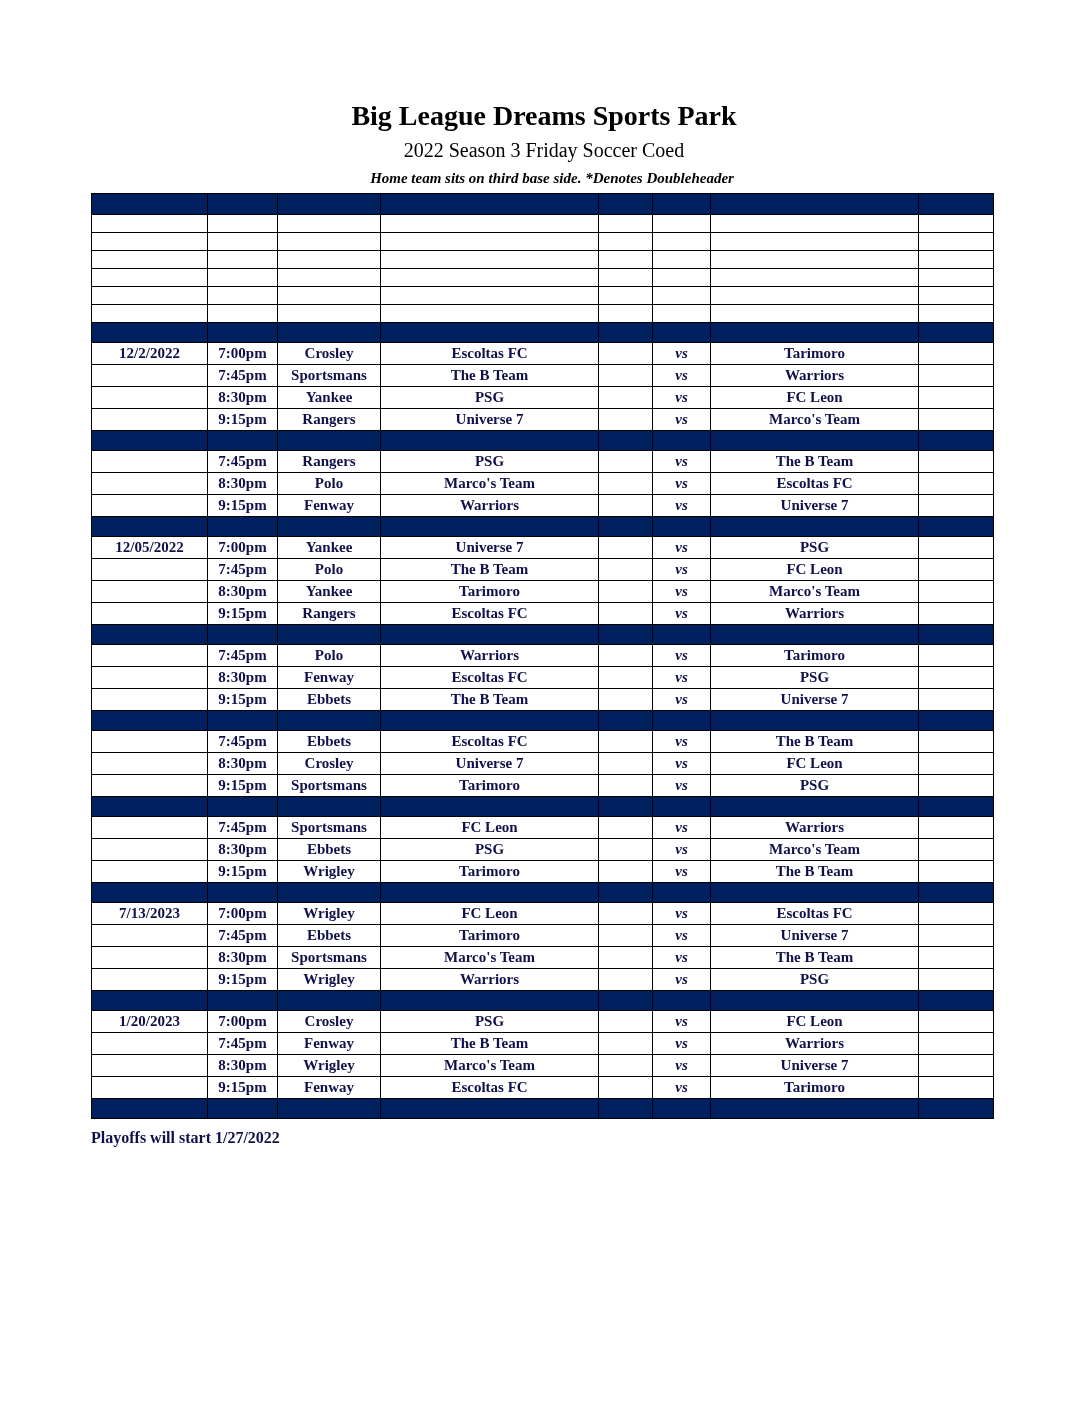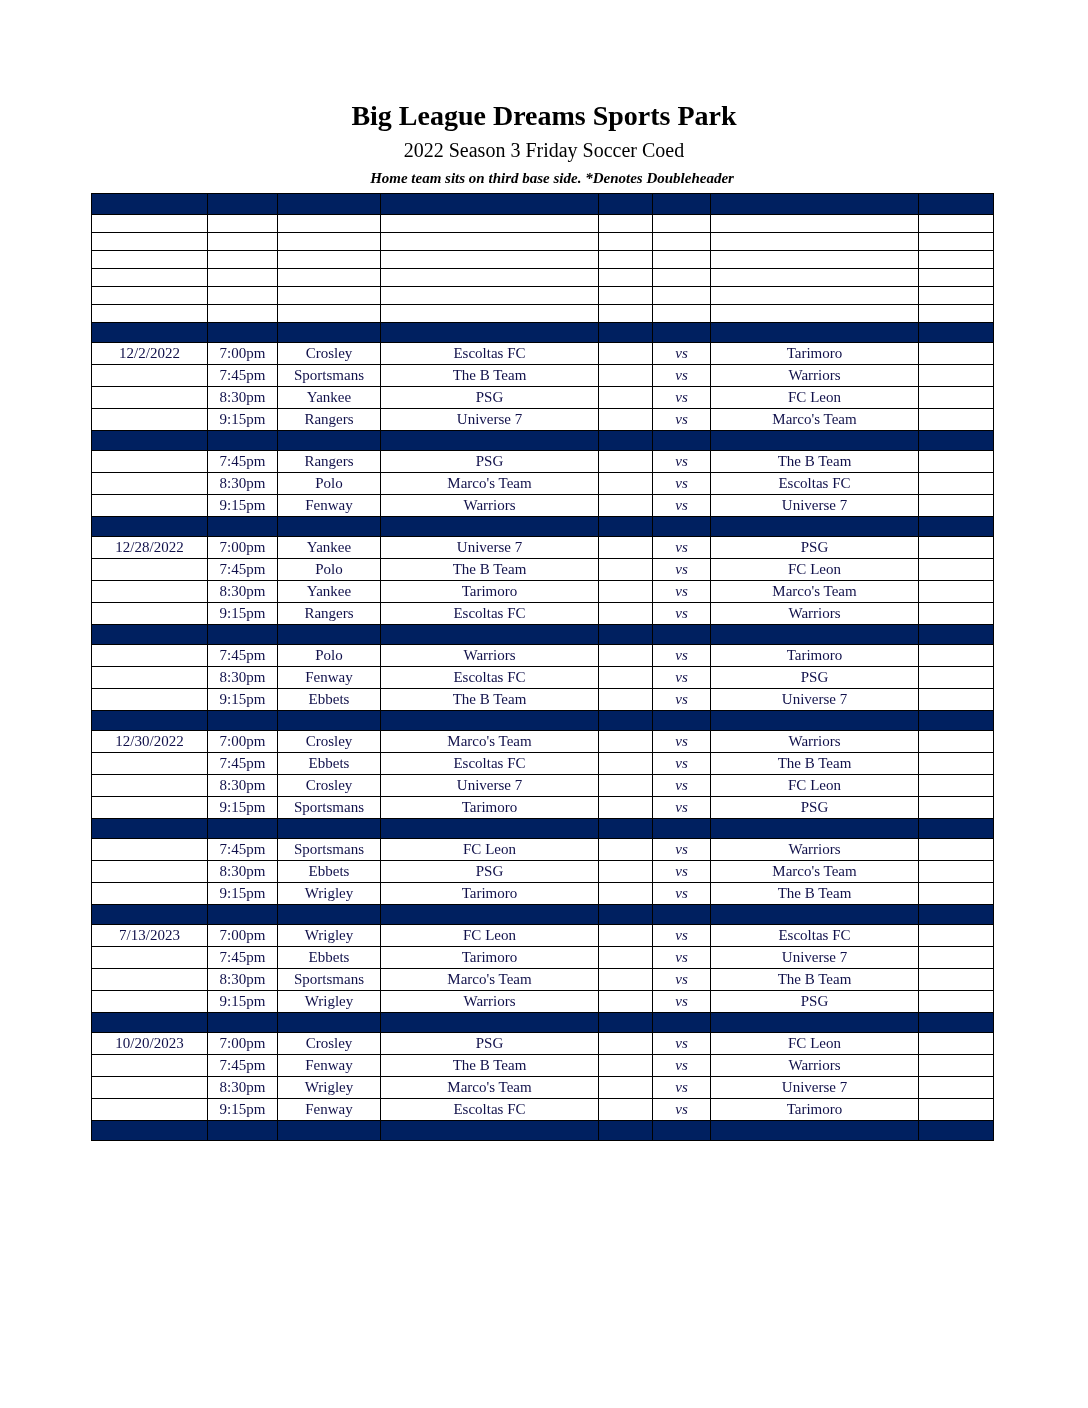--- a/index.html
+++ b/index.html
@@ -35,21 +35,21 @@
     font-weight: bold;
     font-style: italic;
     color: #000000;
   }
   table.schedule {
     border-collapse: collapse;
     table-layout: fixed;
     margin-left: 91px;
     width: 902px;
     font-size: 15px;
-    font-weight: normal;
+    font-weight: bold;
     color: #10104a;
   }
   table.schedule td {
     border: 1px solid #000000;
     padding: 0 2px;
     text-align: center;
     vertical-align: middle;
     overflow: hidden;
     white-space: nowrap;
   }
@@ -253,21 +253,21 @@
           <td class="c-date navy"></td>
           <td class="c-time navy"></td>
           <td class="c-field navy"></td>
           <td class="c-home navy"></td>
           <td class="c-sp1 navy"></td>
           <td class="c-vs navy"></td>
           <td class="c-away navy"></td>
           <td class="c-sp2 navy"></td>
         </tr>
         <tr class="row-game">
-          <td class="c-date">12/28/2022</td>
+          <td class="c-date">12/05/2022</td>
           <td class="c-time">7:00pm</td>
           <td class="c-field">Yankee</td>
           <td class="c-home">Universe 7</td>
           <td class="c-sp1"></td>
           <td class="c-vs">vs</td>
           <td class="c-away">PSG</td>
           <td class="c-sp2"></td>
         </tr>
         <tr class="row-game">
           <td class="c-date"></td>
@@ -341,30 +341,20 @@
         </tr>
         <tr class="row-sep">
           <td class="c-date navy"></td>
           <td class="c-time navy"></td>
           <td class="c-field navy"></td>
           <td class="c-home navy"></td>
           <td class="c-sp1 navy"></td>
           <td class="c-vs navy"></td>
           <td class="c-away navy"></td>
           <td class="c-sp2 navy"></td>
-        </tr>
-        <tr class="row-game">
-          <td class="c-date">12/30/2022</td>
-          <td class="c-time">7:00pm</td>
-          <td class="c-field">Crosley</td>
-          <td class="c-home">Marco's Team</td>
-          <td class="c-sp1"></td>
-          <td class="c-vs">vs</td>
-          <td class="c-away">Warriors</td>
-          <td class="c-sp2"></td>
         </tr>
         <tr class="row-game">
           <td class="c-date"></td>
           <td class="c-time">7:45pm</td>
           <td class="c-field">Ebbets</td>
           <td class="c-home">Escoltas FC</td>
           <td class="c-sp1"></td>
           <td class="c-vs">vs</td>
           <td class="c-away">The B Team</td>
           <td class="c-sp2"></td>
@@ -483,21 +473,21 @@
           <td class="c-date navy"></td>
           <td class="c-time navy"></td>
           <td class="c-field navy"></td>
           <td class="c-home navy"></td>
           <td class="c-sp1 navy"></td>
           <td class="c-vs navy"></td>
           <td class="c-away navy"></td>
           <td class="c-sp2 navy"></td>
         </tr>
         <tr class="row-game">
-          <td class="c-date">10/20/2023</td>
+          <td class="c-date">1/20/2023</td>
           <td class="c-time">7:00pm</td>
           <td class="c-field">Crosley</td>
           <td class="c-home">PSG</td>
           <td class="c-sp1"></td>
           <td class="c-vs">vs</td>
           <td class="c-away">FC Leon</td>
           <td class="c-sp2"></td>
         </tr>
         <tr class="row-game">
           <td class="c-date"></td>
@@ -535,13 +525,14 @@
           <td class="c-field navy"></td>
           <td class="c-home navy"></td>
           <td class="c-sp1 navy"></td>
           <td class="c-vs navy"></td>
           <td class="c-away navy"></td>
           <td class="c-sp2 navy"></td>
         </tr>
       </tbody>
   </table>
 
+  <div class="footer">Playoffs will start 1/27/2022</div>
 </div>
 
 </body></html>

